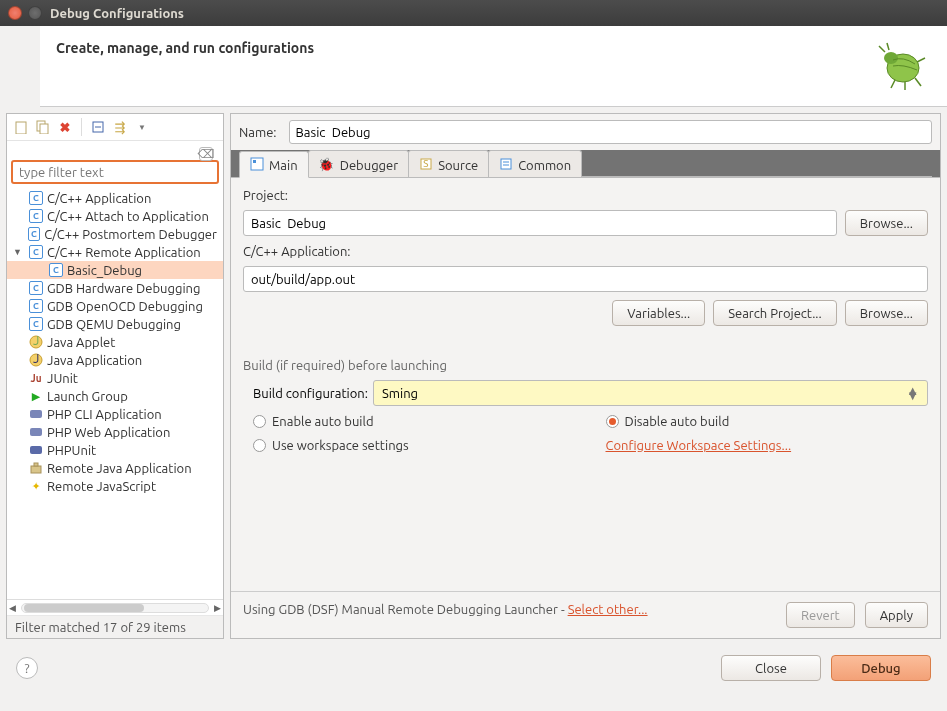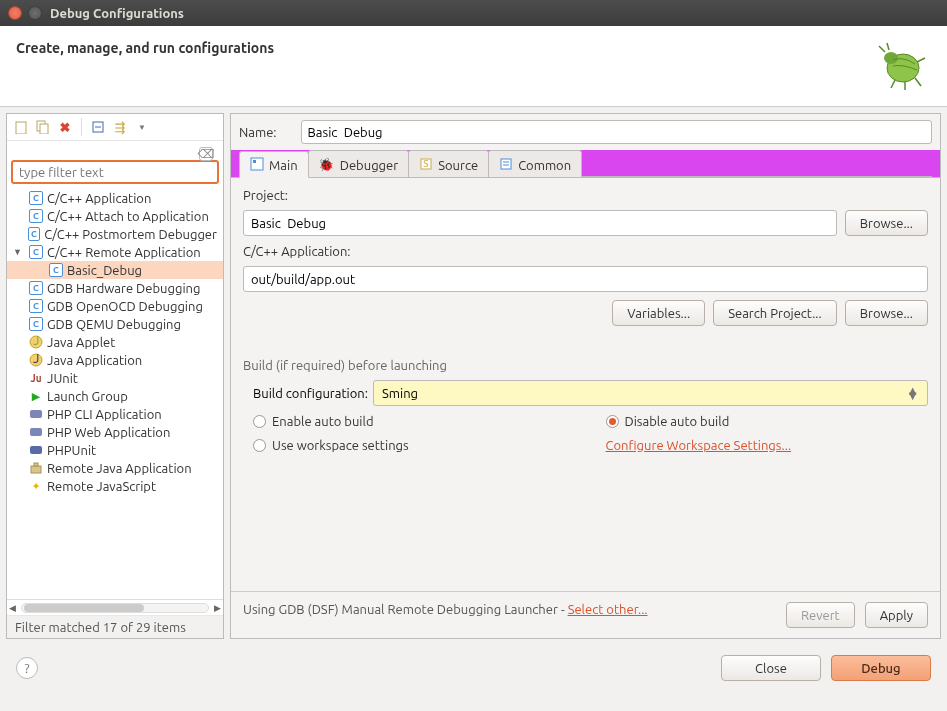--- a/index.html
+++ b/index.html
@@ -3,21 +3,21 @@
 <meta charset="utf-8">
 <style>
 * { box-sizing: border-box; margin: 0; padding: 0; font-family: Ubuntu, "Segoe UI", sans-serif; font-size: 13px; }
 body { background: #f2f1f0; width: 947px; height: 711px; overflow: hidden; }
 .titlebar { background: linear-gradient(#4c4c4c, #3c3c3c); height: 26px; display: flex; align-items: center; padding: 0 8px; gap: 8px; }
 .win-btns { display: flex; gap: 6px; }
 .win-btn { width: 14px; height: 14px; border-radius: 50%; border: 1px solid rgba(0,0,0,.3); }
 .win-close { background: radial-gradient(#f08070, #e55b3c); }
 .win-min { background: radial-gradient(#6e6e6e, #555); }
 .titlebar-text { color: #dfdbd2; font-weight: bold; }
-.header { background: #fff; padding: 14px 16px; display: flex; justify-content: space-between; align-items: flex-start; border-bottom: 1px solid #ccc; }
+.header { background: #fff; padding: 14px 16px; display: flex; justify-content: space-between; align-items: flex-start; border-bottom: 1px solid #ccc; margin-left: 40px; }
 .header h1 { font-size: 14px; font-weight: bold; color: #333; }
 .bug-icon svg { width: 60px; height: 50px; }
 .main { display: flex; padding: 6px; gap: 6px; height: 538px; }
 .left-pane { width: 218px; background: #fff; border: 1px solid #bbb; display: flex; flex-direction: column; }
 .toolbar { display: flex; align-items: center; padding: 4px 6px; gap: 6px; border-bottom: 1px solid #e4e4e4; }
 .tb-sep { width: 1px; height: 18px; background: #ddd; margin: 0 2px; }
 .tb-btn { width: 16px; height: 16px; display: flex; align-items: center; justify-content: center; cursor: pointer; }
 .filter-wrap { padding: 3px 4px; }
 .filter-input { width: 100%; border: 2px solid #e77334; border-radius: 3px; padding: 3px 22px 3px 6px; background: #fff; font-size: 13px; margin-top: 16px; }
 .filter-wrap { position: relative; }
@@ -28,24 +28,24 @@
 .tree-indent { width: 14px; display: inline-block; }
 .tree-exp { width: 12px; color: #666; font-size: 9px; }
 .c-icon { width: 14px; height: 14px; background: #fff; border: 1px solid #4a90d9; color: #4a90d9; font-size: 9px; font-weight: bold; display: flex; align-items: center; justify-content: center; border-radius: 2px; }
 .mini-icon { width: 14px; height: 14px; display: flex; align-items: center; justify-content: center; font-size: 11px; }
 .scrollbar { height: 16px; border-top: 1px solid #ddd; display: flex; align-items: center; padding: 0 14px; position: relative; }
 .scroll-arrow { position: absolute; font-size: 9px; color: #666; }
 .scroll-track { flex: 1; height: 10px; background: #f4f4f4; border: 1px solid #ddd; border-radius: 5px; position: relative; }
 .scroll-thumb { position: absolute; left: 2px; width: 120px; height: 8px; background: #ccc; border-radius: 4px; }
 .filter-status { padding: 4px 8px; border-top: 1px solid #e8e8e8; color: #555; background:#f2f1f0; }
 .right-pane { flex: 1; background: #f4f3f2; border: 1px solid #bbb; display: flex; flex-direction: column; }
-.name-row { display: flex; align-items: center; padding: 6px 8px; gap: 24px; }
+.name-row { display: flex; align-items: center; padding: 6px 8px; gap: 12px; }
 .name-row label { color: #333; }
 .name-input { flex: 1; border: 1px solid #bbb; border-radius: 3px; padding: 4px 6px; background: #fff; }
-.tabs { display: flex; padding: 0 8px; border-bottom: 1px solid #bbb; background:#d946ef; }
+.tabs { display: flex; padding: 0 8px; border-bottom: 1px solid #bbb; background:#737373; }
 .tab { padding: 5px 10px 4px; border: 1px solid #bbb; border-bottom: none; margin-right: -1px; background: #ece9e6; display: flex; align-items: center; gap: 5px; cursor: pointer; border-radius: 3px 3px 0 0; color: #333; }
 .tab.active { background: #f4f3f2; border-bottom: 1px solid #f4f3f2; position: relative; top: 1px; font-weight: normal; }
 .tabs-fill { flex:1; border-bottom:1px solid #bbb; }
 .tab-body { flex: 1; padding: 10px 12px; display: flex; flex-direction: column; gap: 8px; overflow: hidden; }
 .fld-label { color: #333; }
 .row { display: flex; gap: 8px; align-items: center; }
 .text-input { border: 1px solid #bbb; border-radius: 3px; padding: 5px 7px; background: #fff; flex: 1; }
 .btn { border: 1px solid #b8b0a8; border-radius: 4px; background: linear-gradient(#fdfdfc,#ece8e4); padding: 5px 14px; cursor: pointer; color: #333; }
 .btn.primary { background: linear-gradient(#fbbd9a,#f3a177); border-color:#d97d48; color:#4a2a15; font-weight:500; }
 .btn[disabled] { color: #999; }

